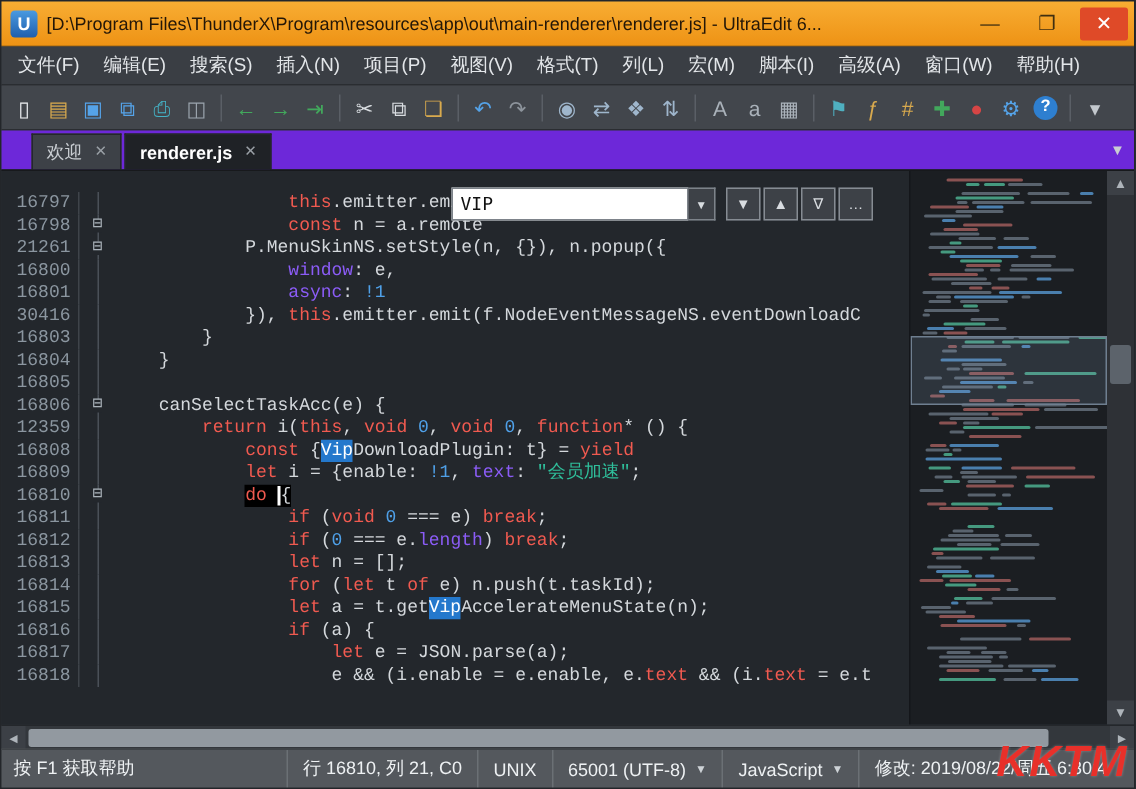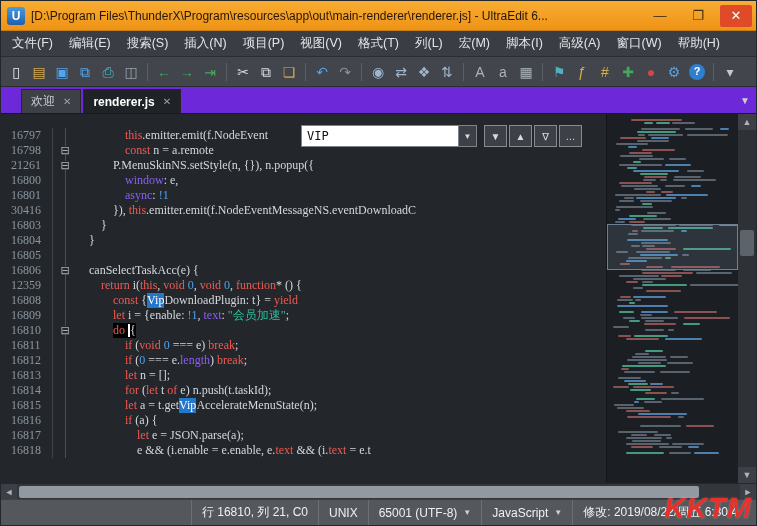--- a/index.html
+++ b/index.html
@@ -40,21 +40,21 @@
     font-size:12px; background:#3d4147; color:#c9cdd2; border:1px solid #24272b; border-bottom:none; }
   .tab.active { background:#1f2226; color:#ffffff; font-weight:bold; }
   .tab-close { font-size:10px; color:#9aa0a6; }
   .tab-list-btn { margin-left:auto; align-self:center; width:22px; text-align:center;
     color:#c9cdd2; font-size:10px; }
 
   
   .editor-wrap { flex:1; position:relative; display:flex; background:#23272c;
     border-top:1px solid #17191c; overflow:hidden; }
   .code-pane { flex:1; padding-top:14px; overflow:hidden;
-    font-family:Liberation Serif, serif; font-size:12px; line-height:15px; }
+    font-family:Liberation Mono, monospace; font-size:12px; line-height:15px; }
   .code-line { display:flex; height:15px; }
   .ln { width:52px; flex:none; color:#8b96a0; padding-left:10px; border-right:1px solid #3f444a;
     white-space:pre; }
   .fold { width:24px; flex:none; display:flex; align-items:center; justify-content:center;
     background:linear-gradient(#4a5058,#4a5058) 50% 0 / 1px 100% no-repeat; }
   .fold-box { font-size:11px; line-height:9px; color:#aab2ba; background:#23272c; }
   .code { flex:1; display:flex; color:#d4d8dc; overflow:hidden; }
   .code span { flex:none; white-space:pre; }
   .tok-kw  { color:#f05a50; }
   .tok-kw2 { color:#8b5cf6; }
@@ -842,20 +842,21 @@
 
   <div class="hscroll">
     <span class="hs-btn">◄</span>
     <div class="hs-track">
       <div class="hs-thumb"></div>
     </div>
     <span class="hs-btn">►</span>
   </div>
 
   <div class="statusbar">
+    <span class="sb-cell first">按 F1 获取帮助</span>
     <span class="sb-spacer"></span>
     <span class="sb-cell">行 16810, 列 21, C0</span>
     <span class="sb-cell">UNIX</span>
     <span class="sb-cell">
       <span>65001 (UTF-8)</span>
       <span class="sb-caret">▼</span>
     </span>
     <span class="sb-cell">
       <span>JavaScript</span>
       <span class="sb-caret">▼</span>

